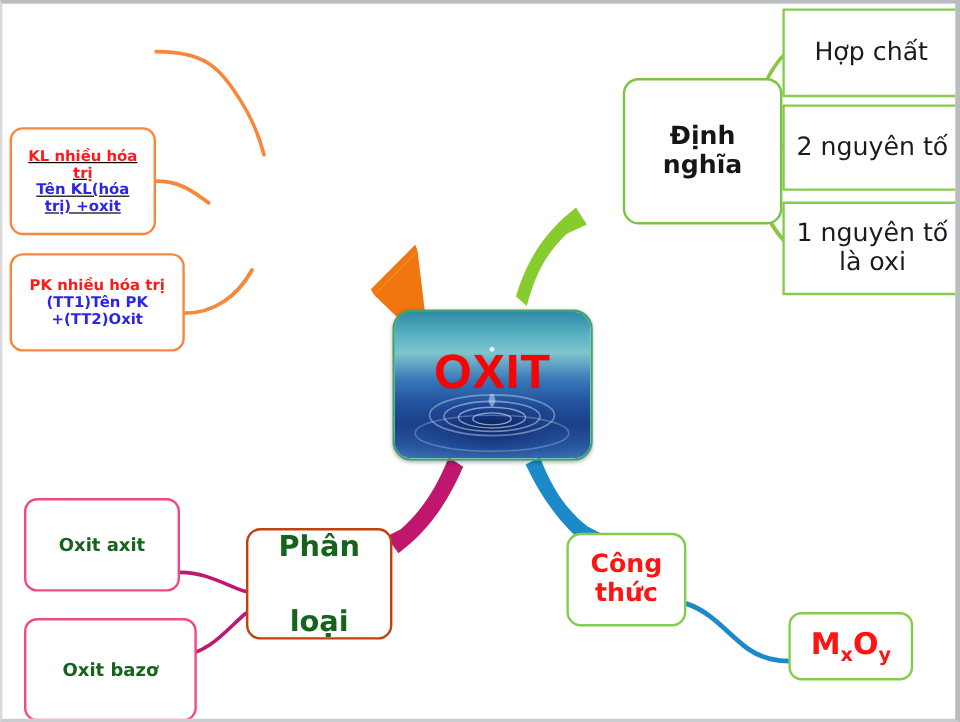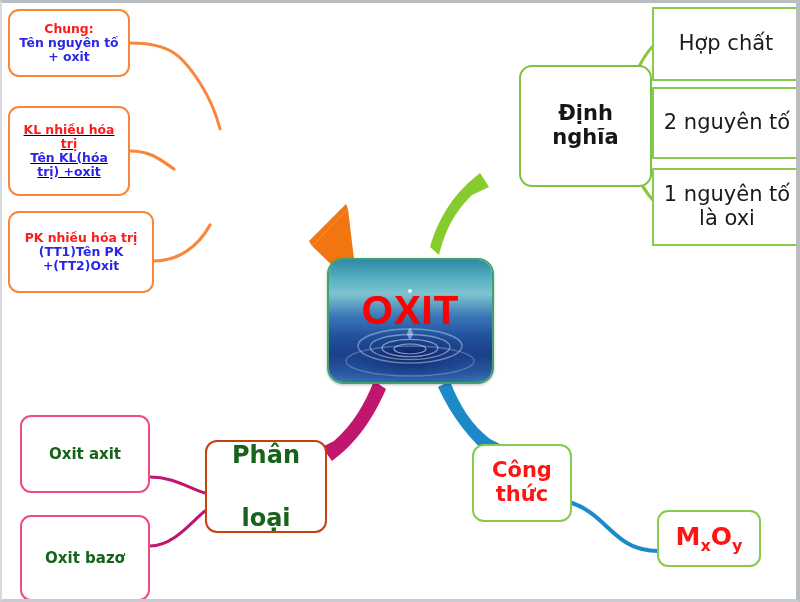--- a/index.html
+++ b/index.html
@@ -102,21 +102,21 @@
     font-weight: bold;
   }
   .leaf-pink {
     border: 2px solid #F04A86;
     border-radius: 11px;
     color: #16631C;
     font-size: 15px;
     font-weight: bold;
   }
   #node-oxit-axit { left: 18px; top: 412px; width: 130px; height: 78px; }
-  #node-oxit-bazo { left: 18px; top: 512px; width: 130px; height: 86px; }
+  #node-oxit-bazo { left: 18px; top: 512px; width: 144px; height: 86px; }
 
   
   #node-cong-thuc {
     left: 470px; top: 441px;
     width: 100px; height: 78px;
     border: 2px solid #86CC4C;
     border-radius: 12px;
     color: #FF1414;
     font-size: 21px;
     font-weight: bold;
@@ -216,25 +216,20 @@
       <ellipse cx="81" cy="87" rx="40" ry="12.5" fill="none" stroke="rgba(205,230,250,.5)" stroke-width="1.3"></ellipse>
       <ellipse cx="81" cy="88" rx="28" ry="8.6" fill="none" stroke="rgba(215,238,255,.55)" stroke-width="1.2"></ellipse>
       <ellipse cx="81" cy="89" rx="16" ry="5" fill="none" stroke="rgba(225,244,255,.6)" stroke-width="1.1"></ellipse>
       <ellipse cx="81" cy="101" rx="64" ry="15" fill="none" stroke="rgba(180,212,240,.35)" stroke-width="1.3"></ellipse>
       <path d="M78 74 q3 -12 6 0 q-3 10 -6 0 Z" fill="rgba(215,238,255,.5)"></path>
     </svg>
     <div id="center-label">OXIT</div>
   </div>
 
 
-  <div class="node leaf-orange" id="node-chung">
-    <span class="lf t-red">Chung:</span>
-    <span class="lf t-blue">Tên nguyên tố</span>
-    <span class="lf t-blue">+ oxit</span>
-  </div>
 
   <div class="node leaf-orange" id="node-kl">
     <span class="lf t-red">KL nhiều hóa</span>
     <span class="lf t-red">trị</span>
     <span class="lf t-blue">Tên KL(hóa</span>
     <span class="lf t-blue">trị) +oxit</span>
   </div>
 
   <div class="node leaf-orange" id="node-pk">
     <span class="lf t-red">PK nhiều hóa trị</span>

